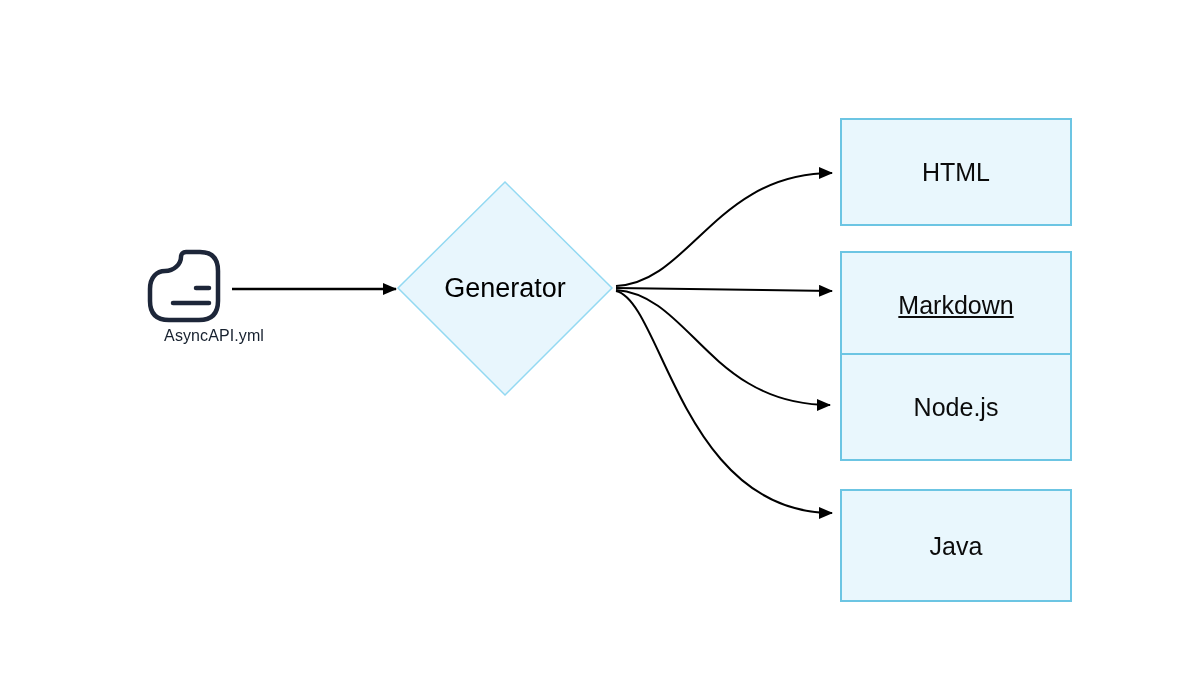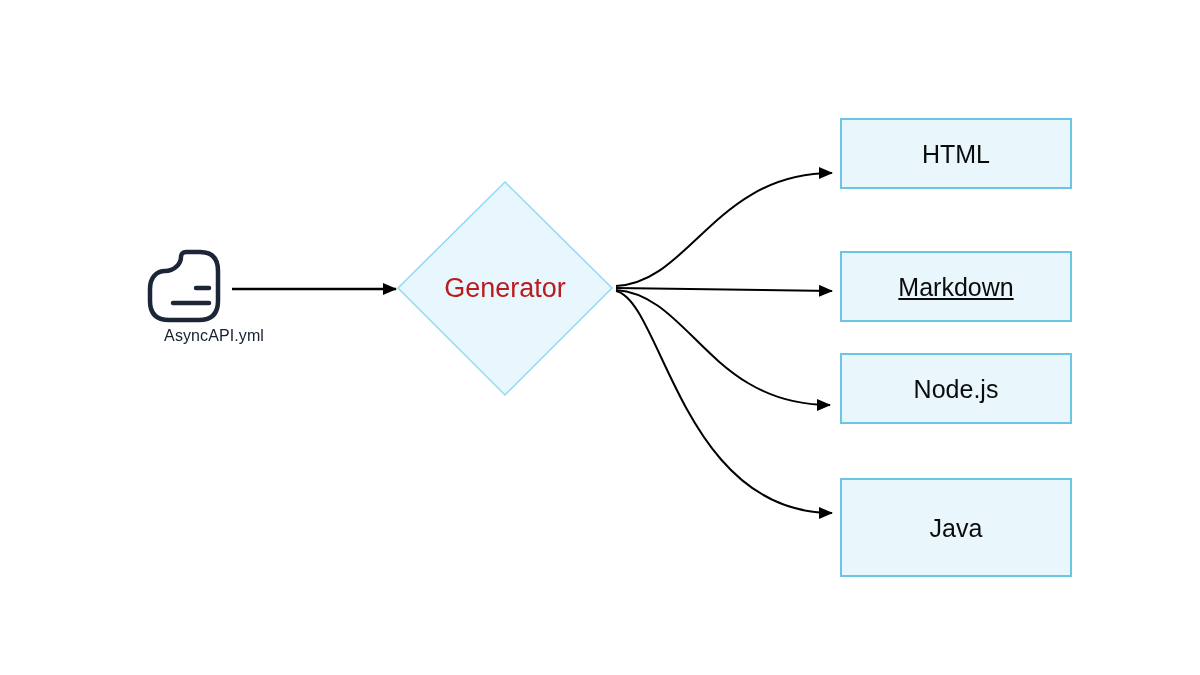--- a/index.html
+++ b/index.html
@@ -28,43 +28,43 @@
     letter-spacing: 0.1px;
   }
   .generator-label {
     position: absolute;
     left: 398px; top: 271px;
     width: 214px;
     height: 34px;
     line-height: 34px;
     text-align: center;
     font-size: 27px;
-    color: #b91c1c;
+    color: #000000;
   }
   .out-box {
     position: absolute;
     left: 840px;
     width: 232px;
-    height: 71px;
+    height: 108px;
     box-sizing: border-box;
     background: #e9f7fd;
     border: 2px solid #6cc5e3;
     display: flex;
     flex-direction: column;
     align-items: center;
     justify-content: center;
     font-size: 25px;
     line-height: 32px;
     color: #0b0b0b;
     text-align: center;
   }
   .out-box.b1 { top: 118px; }
   .out-box.b2 { top: 251px; text-decoration: underline; }
   .out-box.b3 { top: 353px; }
-  .out-box.b4 { top: 478px; height: 99px; }
+  .out-box.b4 { top: 489px; height: 113px; }
   .out-box span { display: block; }
   .out-box span:empty { display: none; }
 </style>
 </head>
 <body>
 
 <div class="stage">
 
   <svg class="layer" viewBox="0 0 1200 675">
     <defs>

